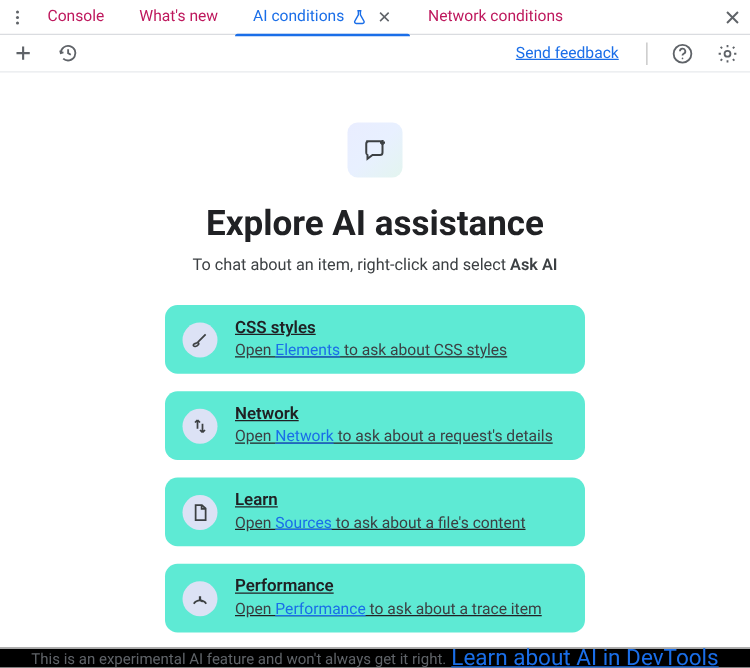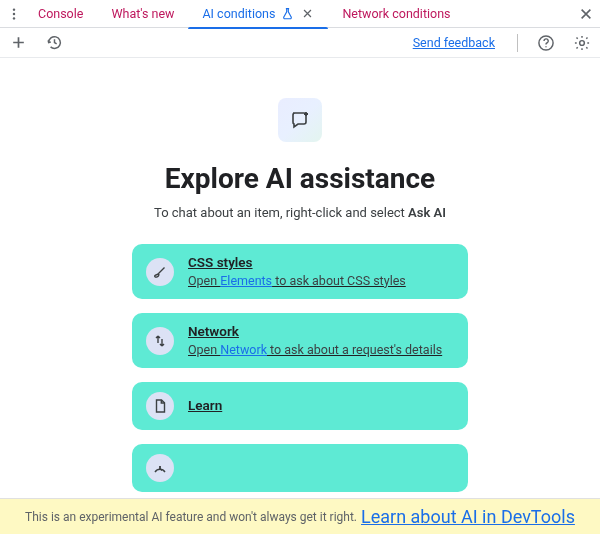--- a/index.html
+++ b/index.html
@@ -170,28 +170,28 @@
       line-height: 1.4;
     }
 
     
     .footer {
       position: absolute;
       bottom: 0;
       left: 0;
       right: 0;
       border-top: 1px solid #e0e0e0;
-      height: 36px;
+      height: 16px;
       display: flex;
       align-items: center;
       justify-content: center;
       font-size: 12px;
       color: #5f6368;
       gap: 4px;
-      background: #fef9c3;
+      background: #000000;
     }
     .footer a { font-size: 18px; }
 
     svg { display: block; }
   </style>
 </head>
 <body>
 
 <div class="tabstrip">
   <div class="kebab">
@@ -304,31 +304,40 @@
 
     <div class="card">
       <div class="card-icon">
         <svg width="16" height="16" viewBox="0 0 16 16" fill="none" stroke="currentColor" stroke-width="1.4">
             <path d="M4.5 2h5l3 2.8V14h-8V2z"></path>
             <path d="M9.3 2v3h3.2"></path>
           </svg>
       </div>
       <div class="card-body">
         <div class="card-title">Learn</div>
+        <div class="card-desc">
+          <span>Open </span><a>Sources</a><span> to ask about a file's content</span>
+        </div>
       </div>
     </div>
 
     <div class="card">
       <div class="card-icon">
         <svg width="16" height="16" viewBox="0 0 16 16" fill="none" stroke="currentColor" stroke-width="1.4">
             <path d="M3 12a6 6 0 0 1 10 0"></path>
             <path d="M8 6v3" stroke-width="1.8"></path>
             <path d="M8 9l2.2 1.3"></path>
           </svg>
       </div>
+      <div class="card-body">
+        <div class="card-title">Performance</div>
+        <div class="card-desc">
+          <span>Open </span><a>Performance</a><span> to ask about a trace item</span>
+        </div>
+      </div>
     </div>
 
   </div>
 </div>
 
 <div class="footer">
   <span>This is an experimental AI feature and won't always get it right.</span>
   <a>Learn about AI in DevTools</a>
 </div>
 

